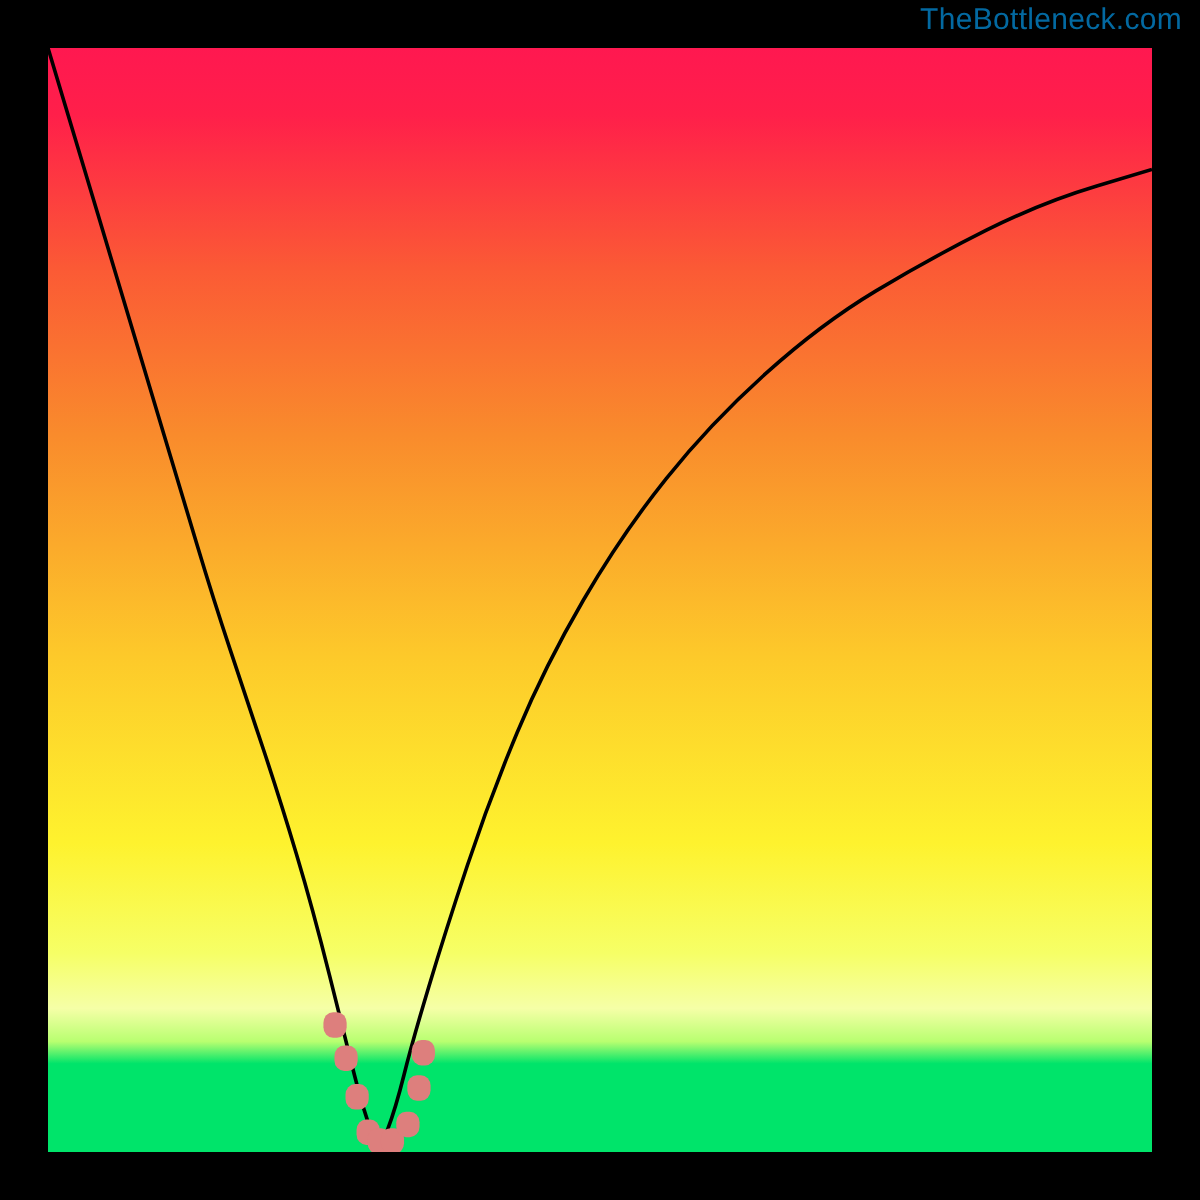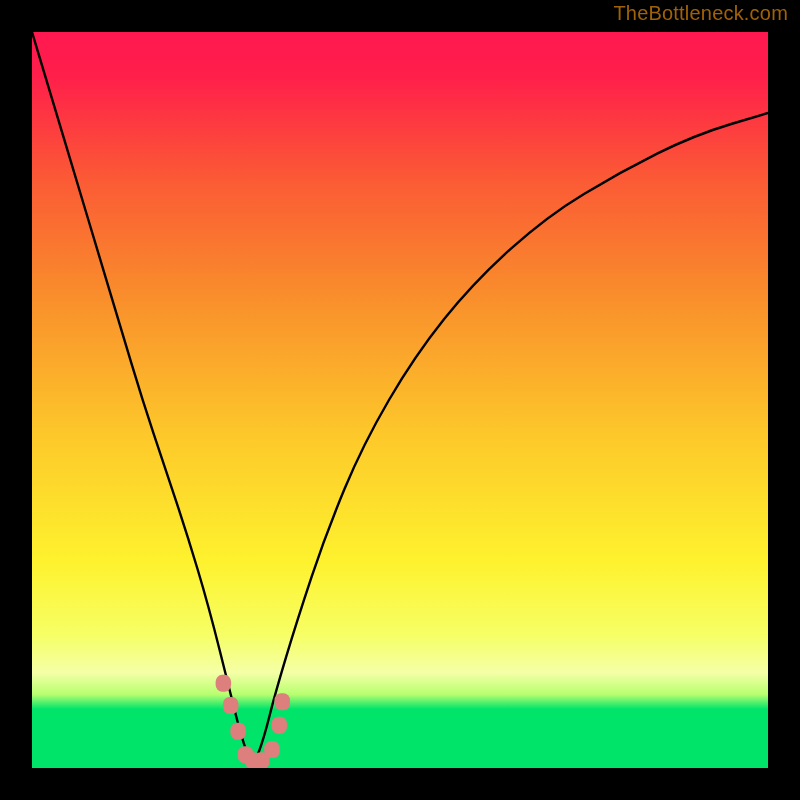--- a/index.html
+++ b/index.html
@@ -14,21 +14,21 @@
   .outer {
     position: relative;
     width: 800px;
     height: 800px;
     background: #000;
   }
   .watermark {
     position: absolute;
     top: 2px;
     right: 12px;
-    color: #a16207;
+    color: #0369a1;
     font-size: 20px;
     font-weight: 500;
     letter-spacing: 0.2px;
     z-index: 50;
     user-select: none;
     margin-left: 17px;
   }
   .plot {
     position: absolute;
     left: 32px;

